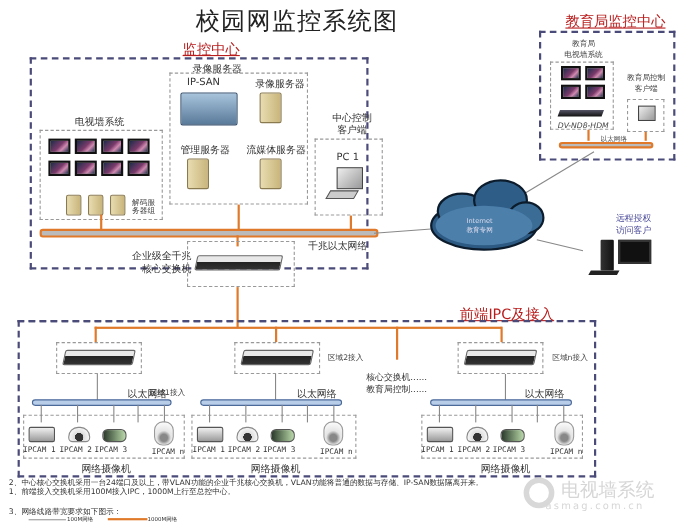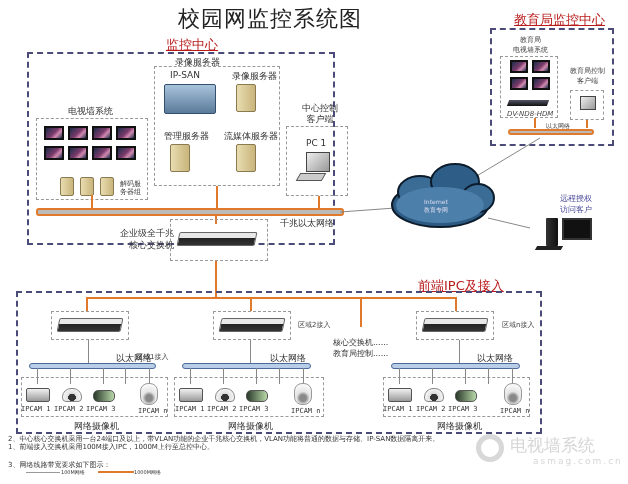--- a/index.html
+++ b/index.html
@@ -229,13 +229,13 @@
 <div class="abs note" style="left:8px;top:442px;">1、前端接入交换机采用100M接入IPC，1000M上行至总控中心。</div>
 <div class="abs note" style="left:8px;top:434px;">2、中心核心交换机采用一台24端口及以上，带VLAN功能的企业千兆核心交换机，VLAN功能将普通的数据与存储、IP-SAN数据隔离开来。</div>
 <div class="abs note" style="left:8px;top:460px;">3、网络线路带宽要求如下图示：</div>
 <div class="abs" style="left:26px;top:472px;width:34px;height:1px;background:#999;"></div>
 <div class="abs note" style="left:61px;top:469px;font-size:5px;">100M网络</div>
 <div class="abs" style="left:98px;top:471px;width:36px;height:2px;background:#e07a2a;"></div>
 <div class="abs note" style="left:134px;top:469px;font-size:5px;">1000M网络</div>
 
 <div class="abs" style="left:476px;top:434px;width:28px;height:28px;border-radius:50%;border:5px solid #d8d8d8;box-sizing:border-box;"></div>
 <div class="abs" style="left:510px;top:434px;font-size:17px;color:#d6d6d6;">电视墙系统</div>
-<div class="abs" style="left:533px;top:456px;font-size:9px;color:#d6d6d6;letter-spacing:2px;text-align:right;">asmag.com.cn</div>
+<div class="abs" style="left:496px;top:456px;font-size:9px;color:#d6d6d6;letter-spacing:2px;text-align:right;">asmag.com.cn</div>
 
 </body></html>

